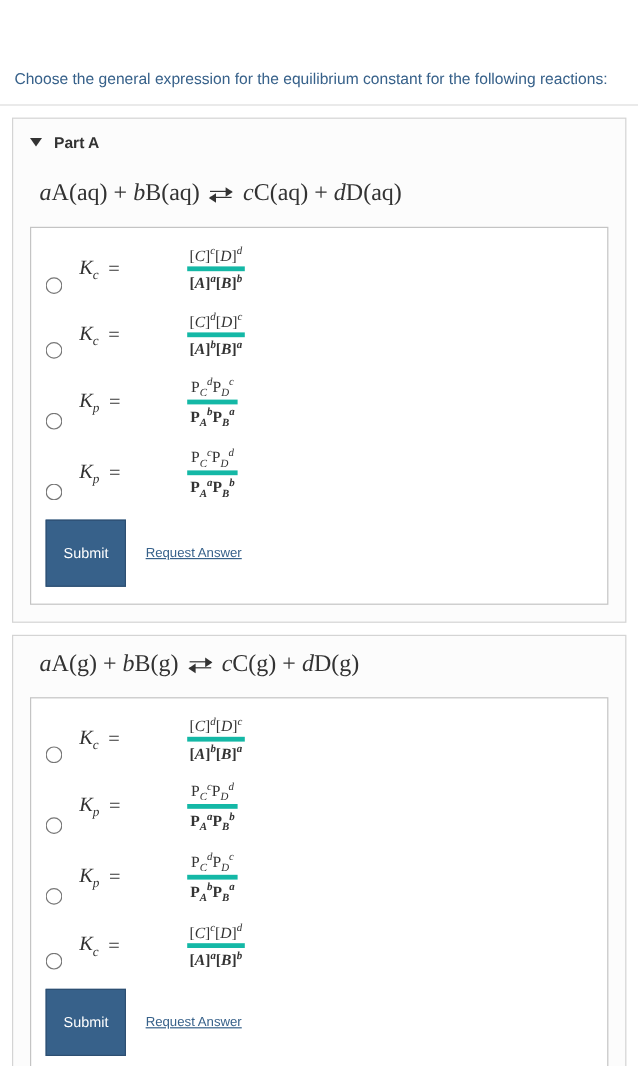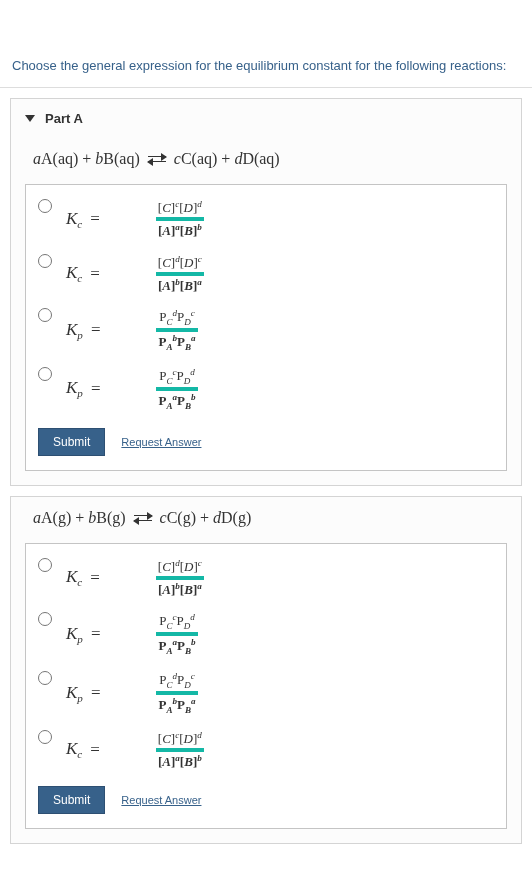--- a/index.html
+++ b/index.html
@@ -32,21 +32,21 @@
   }
   .chev {
     width: 0; height: 0;
     border-left: 5px solid transparent;
     border-right: 5px solid transparent;
     border-top: 7px solid #333;
     margin-right: 10px;
   }
   .equation {
     font-family: "Times New Roman", serif;
-    font-size: 16px;
+    font-size: 20px;
     padding: 12px 16px 16px 22px;
     font-style: italic;
   }
   .equation .rm { font-style: normal; }
   .rightleft {
     font-style: normal;
     display: inline-block;
     position: relative;
     width: 18px;
     height: 10px;
@@ -78,21 +78,21 @@
     border-right: 6px solid #333;
   }
   .options {
     margin: 0 14px 14px 14px;
     border: 1px solid #c4c4c4;
     padding: 14px 12px 10px 12px;
     background: #fff;
   }
   .option {
     display: flex;
-    align-items: flex-start;
+    align-items: flex-end;
     margin-bottom: 14px;
   }
   .option input[type=radio] {
     width: 14px; height: 14px;
     margin-right: 14px;
   }
   .math-k {
     font-family: "Times New Roman", serif;
     font-size: 17px;
     font-style: italic;
@@ -126,21 +126,21 @@
   }
   .buttons {
     display: flex;
     align-items: center;
     padding: 2px 0 4px 0;
   }
   .submit-btn {
     background: #37618a;
     color: #fff;
     border: 1px solid #2d4f72;
-    padding: 6px 14px;
+    padding: 20px 14px;
     font-size: 12px;
     cursor: pointer;
     margin-right: 16px;
   }
   .request-link {
     color: #37618a;
     text-decoration: underline;
     font-size: 11px;
     cursor: pointer;
   }

